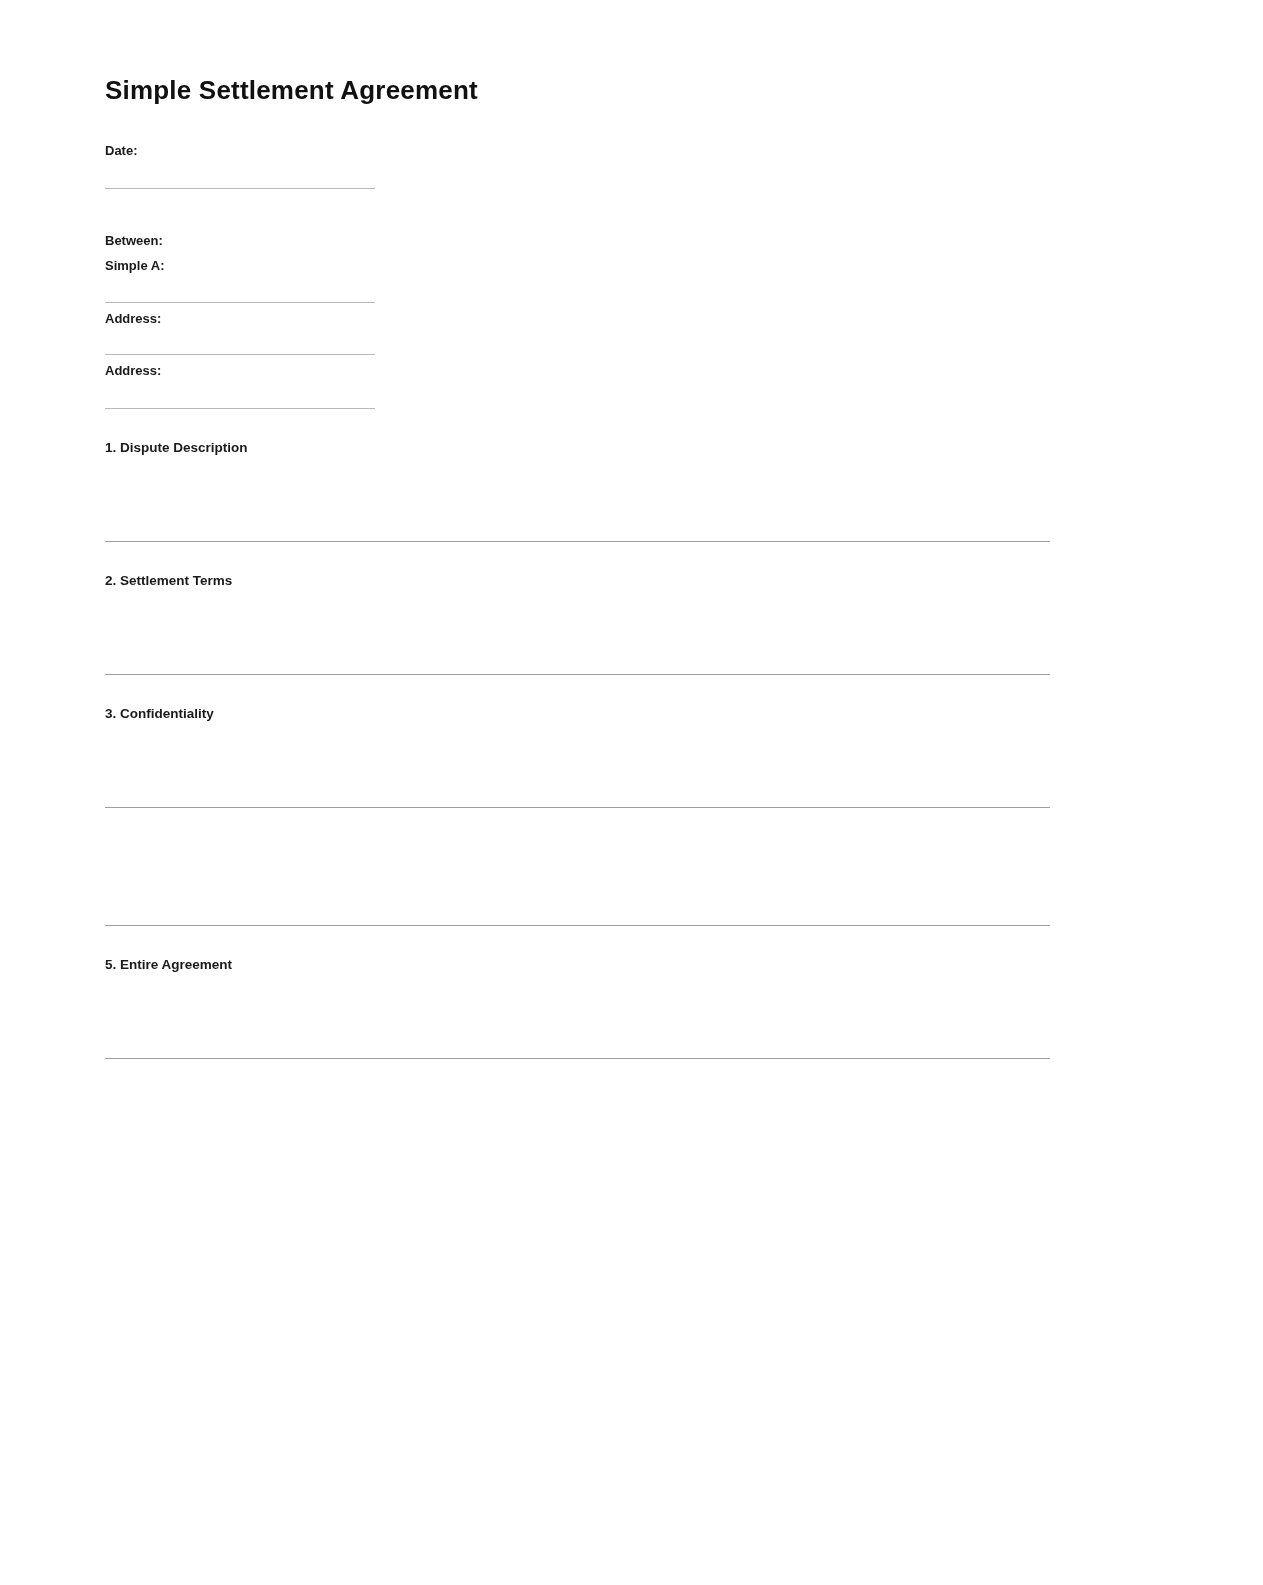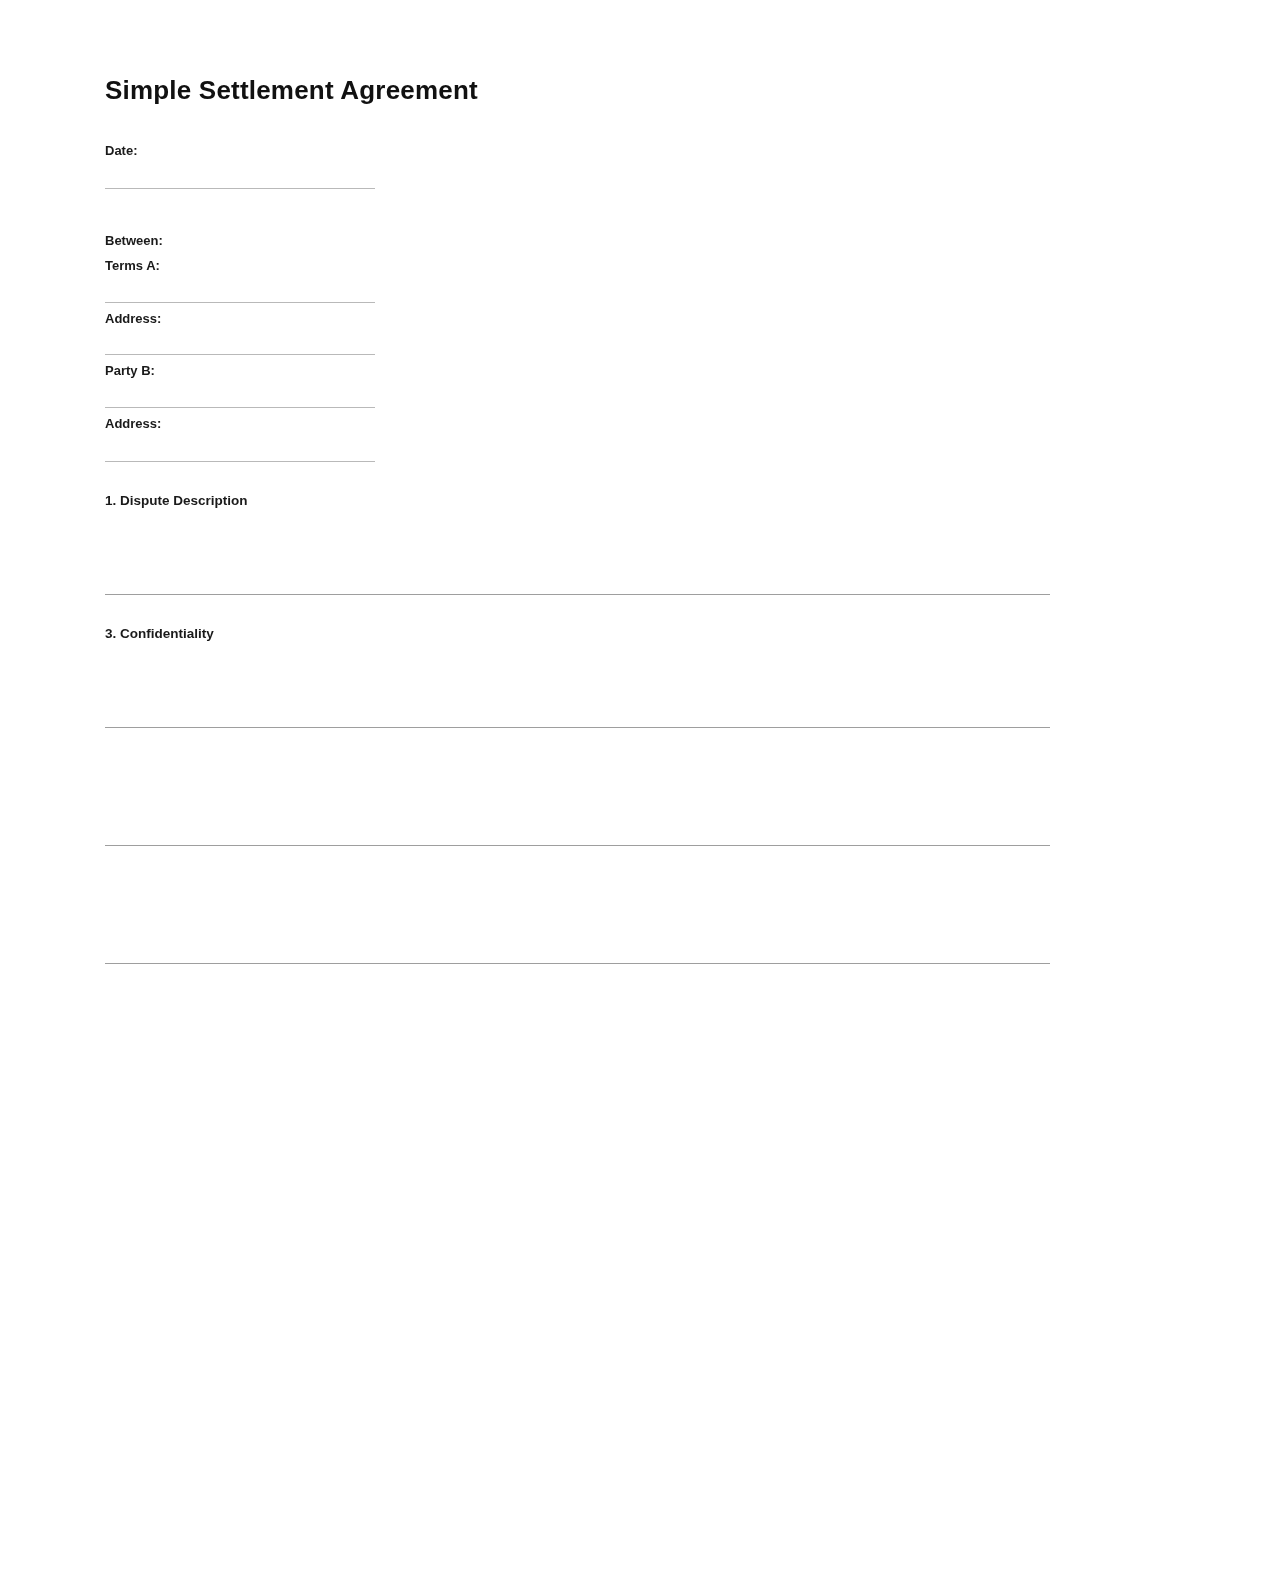--- a/index.html
+++ b/index.html
@@ -91,58 +91,60 @@
 
     <div class="date-block">
       <div class="field-label">Date:</div>
       <div class="short-rule"></div>
     </div>
 
     <div class="between-block">
       <div class="field-label between">Between:</div>
 
       <div class="party-row">
-        <div class="field-label">Terms A:</div>
+        <div class="field-label">Simple A:</div>
         <div class="short-rule"></div>
       </div>
 
       <div class="addr-row">
         <div class="field-label">Address:</div>
         <div class="short-rule"></div>
       </div>
 
-      <div class="partyb-row">
-        <div class="field-label">Party B:</div>
-        <div class="short-rule"></div>
-      </div>
 
       <div class="addr-row2">
         <div class="field-label">Address:</div>
         <div class="short-rule"></div>
       </div>
     </div>
 
     <div class="section">
       <div class="section-title">1. Dispute Description</div>
       <div class="section-body"></div>
       <div class="section-rule"></div>
     </div>
 
+    <div class="section">
+      <div class="section-title">2. Settlement Terms</div>
+      <div class="section-body"></div>
+      <div class="section-rule"></div>
+    </div>
 
     <div class="section">
       <div class="section-title">3. Confidentiality</div>
       <div class="section-body"></div>
       <div class="section-rule"></div>
     </div>
 
     <div class="section">
       <div class="section-body"></div>
       <div class="section-rule"></div>
     </div>
 
     <div class="section">
+      <div class="section-title">5. Entire Agreement</div>
       <div class="section-body"></div>
       <div class="section-rule"></div>
     </div>
 
 
   </div>
 </div>
 
 </body></html>

